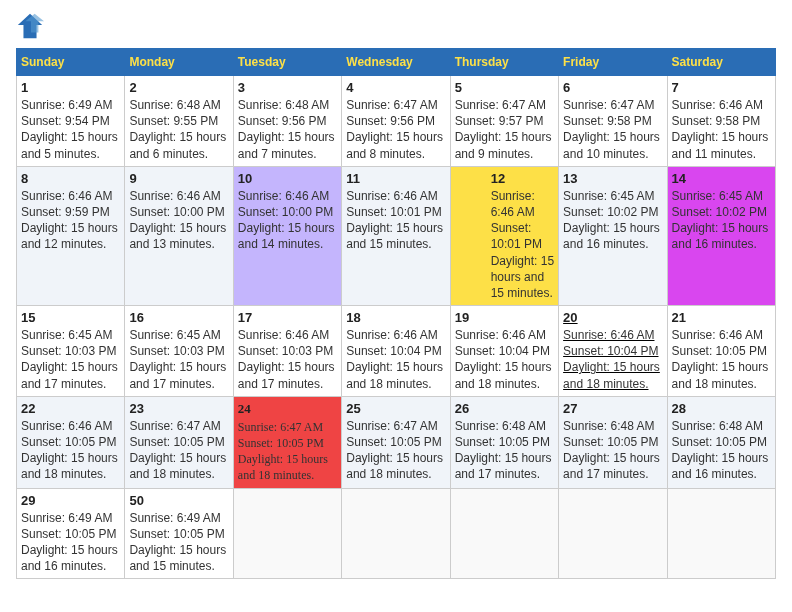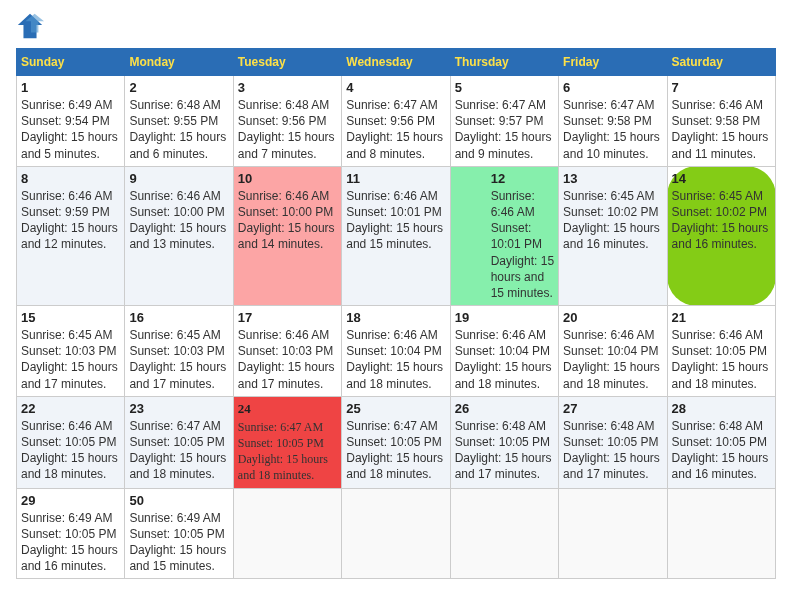--- a/index.html
+++ b/index.html
@@ -156,37 +156,37 @@
       </tr>
       <tr>
         <td style="background: rgb(240, 244, 249);">
           <span class="day-number">8</span>
           <div class="day-info">Sunrise: 6:46 AM<br>Sunset: 9:59 PM<br>Daylight: 15 hours and 12 minutes.</div>
         </td>
         <td style="background: rgb(240, 244, 249);">
           <span class="day-number">9</span>
           <div class="day-info">Sunrise: 6:46 AM<br>Sunset: 10:00 PM<br>Daylight: 15 hours and 13 minutes.</div>
         </td>
-        <td style="background: #fca5a5;">
+        <td style="background: #c4b5fd;">
           <span class="day-number">10</span>
           <div class="day-info">Sunrise: 6:46 AM<br>Sunset: 10:00 PM<br>Daylight: 15 hours and 14 minutes.</div>
         </td>
         <td style="background: rgb(240, 244, 249);">
           <span class="day-number">11</span>
           <div class="day-info">Sunrise: 6:46 AM<br>Sunset: 10:01 PM<br>Daylight: 15 hours and 15 minutes.</div>
         </td>
-        <td style="background: #86efac; padding-left: 40px;">
+        <td style="background: #fde047; padding-left: 40px;">
           <span class="day-number">12</span>
           <div class="day-info">Sunrise: 6:46 AM<br>Sunset: 10:01 PM<br>Daylight: 15 hours and 15 minutes.</div>
         </td>
         <td style="background: rgb(240, 244, 249);">
           <span class="day-number">13</span>
           <div class="day-info">Sunrise: 6:45 AM<br>Sunset: 10:02 PM<br>Daylight: 15 hours and 16 minutes.</div>
         </td>
-        <td style="background: #84cc16; border-radius: 30px;">
+        <td style="background: #d946ef;">
           <span class="day-number">14</span>
           <div class="day-info">Sunrise: 6:45 AM<br>Sunset: 10:02 PM<br>Daylight: 15 hours and 16 minutes.</div>
         </td>
       </tr>
       <tr>
         <td style="background: rgb(255, 255, 255); margin-left: 40px;">
           <span class="day-number">15</span>
           <div class="day-info">Sunrise: 6:45 AM<br>Sunset: 10:03 PM<br>Daylight: 15 hours and 17 minutes.</div>
         </td>
         <td style="background: rgb(255, 255, 255);">
@@ -198,21 +198,21 @@
           <div class="day-info">Sunrise: 6:46 AM<br>Sunset: 10:03 PM<br>Daylight: 15 hours and 17 minutes.</div>
         </td>
         <td style="background: rgb(255, 255, 255);">
           <span class="day-number">18</span>
           <div class="day-info">Sunrise: 6:46 AM<br>Sunset: 10:04 PM<br>Daylight: 15 hours and 18 minutes.</div>
         </td>
         <td style="background: rgb(255, 255, 255);">
           <span class="day-number">19</span>
           <div class="day-info">Sunrise: 6:46 AM<br>Sunset: 10:04 PM<br>Daylight: 15 hours and 18 minutes.</div>
         </td>
-        <td style="background: rgb(255, 255, 255);">
+        <td style="background: rgb(255, 255, 255); text-decoration: underline;">
           <span class="day-number">20</span>
           <div class="day-info">Sunrise: 6:46 AM<br>Sunset: 10:04 PM<br>Daylight: 15 hours and 18 minutes.</div>
         </td>
         <td style="background: rgb(255, 255, 255);">
           <span class="day-number">21</span>
           <div class="day-info">Sunrise: 6:46 AM<br>Sunset: 10:05 PM<br>Daylight: 15 hours and 18 minutes.</div>
         </td>
       </tr>
       <tr>
         <td style="background: rgb(240, 244, 249);">

